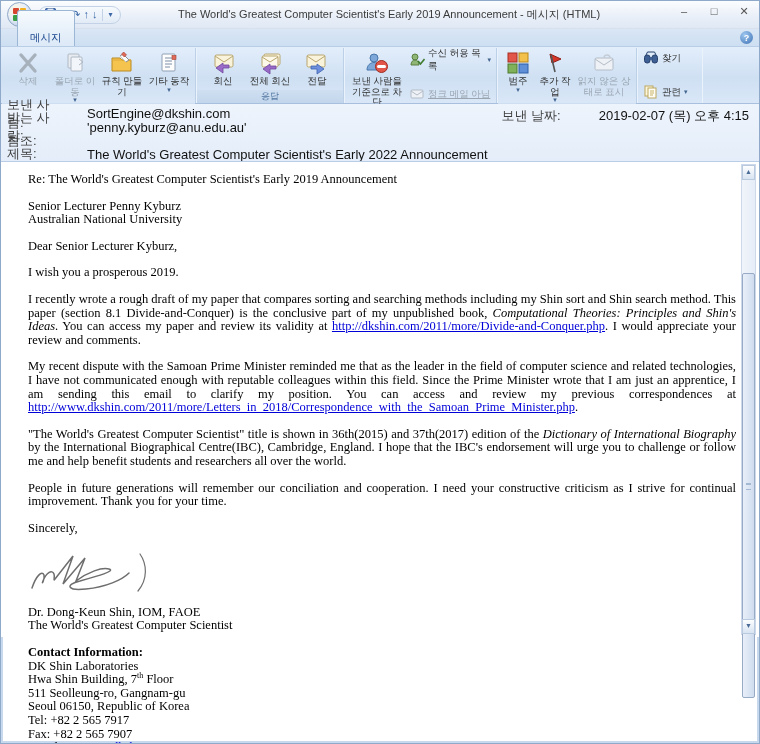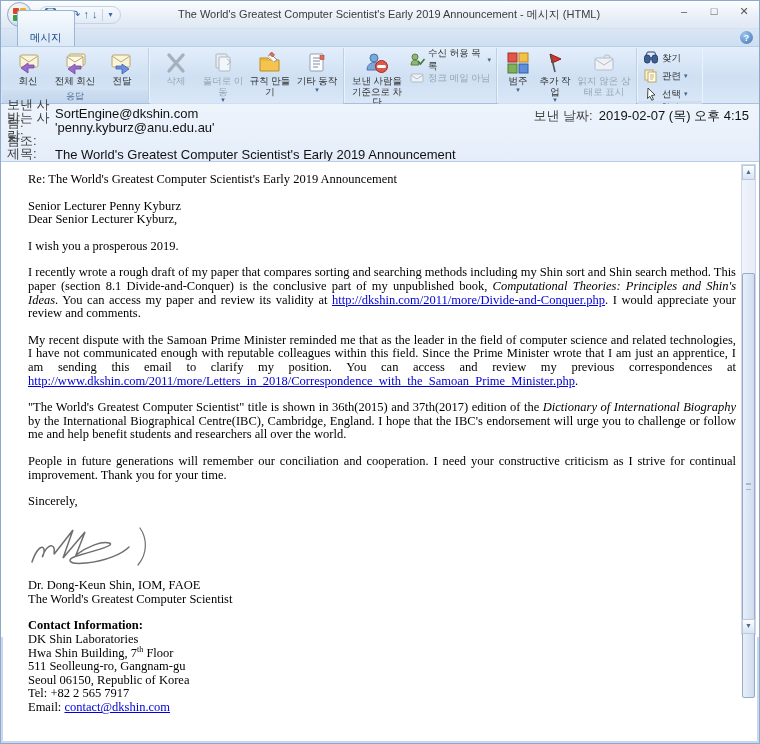--- a/index.html
+++ b/index.html
@@ -68,34 +68,34 @@
   .launcher{
     position:absolute;right:1px;top:1px;width:11px;height:11px;cursor:pointer;opacity:.8;
   }
   .bigbtn{
     width:46px;display:flex;flex-direction:column;align-items:center;justify-content:flex-start;
     padding-top:2px;border-radius:3px;cursor:pointer;text-align:center;
   }
   .bigbtn .blabel{font-size:9.5px;line-height:10.5px;color:#2f2f2f;margin-top:1px;white-space:pre-line;}
   .bigbtn.disabled .blabel{color:#9aa5b1;}
   .bigbtn .arrow{font-size:7px;color:#42648f;line-height:6px;}
-  .smallcol{display:flex;flex-direction:column;justify-content:flex-start;gap:4px;padding-top:4px;}
+  .smallcol{display:flex;flex-direction:column;justify-content:flex-start;gap:20px;padding-top:4px;}
   .smallbtn{display:flex;align-items:center;gap:3px;font-size:9.5px;color:#2f2f2f;cursor:pointer;height:14px;padding:0 2px;border-radius:2px;}
-  .smallbtn.disabled{color:#9aa5b1;}
+  .smallbtn.disabled{color:#9aa5b1;text-decoration:underline;}
   .smallbtn .arrow{font-size:7px;color:#42648f;}
   .icon16{width:16px;height:16px;flex:0 0 auto;}
   .icon24{width:26px;height:24px;}
   
   .mailheaders{
     height:57px;background:linear-gradient(#eef4fc,#e4edf9);
     padding:3px 8px 0 6px;position:relative;font-size:13px;color:#222;
   }
   .hrow{display:flex;height:13.5px;align-items:center;}
   .hlabel{width:48px;color:#3f3f3f;flex:0 0 auto;}
-  .hvalue{color:#111;}
+  .hvalue{color:#111;margin-left:32px;}
   .hdate{position:absolute;right:10px;top:3px;display:flex;gap:6px;}
   .hdate .hlabel{width:auto;}
   
   .mailbody{
     height:476px;background:#fff;border-top:1px solid #b9cde6;position:relative;
     padding:11px 23px 0 27px;
     font-family:"Liberation Serif","DejaVu Serif",serif;font-size:12.5px;line-height:13.6px;color:#000;
   }
   .mailbody p{margin:0 0 13px;text-align:justify;}
   .mailbody p.noj{text-align:left;}
@@ -161,52 +161,20 @@
 
   <div class="tabstrip">
     <div class="tab">메시지</div>
     <div class="help-icon">?</div>
   </div>
 
   <div class="ribbon">
 
     <div class="rgroup">
       <div class="rgroup-content">
-        <div class="bigbtn">
-          <svg class="icon24" viewBox="0 0 26 24">
-              <rect x="5" y="4" width="18" height="12" rx="1.5" fill="#faf3dc" stroke="#b8a66e"></rect>
-              <path d="M5 5 L14 11 L23 5" fill="none" stroke="#b8a66e"></path>
-              <path d="M12 17 L12 14 L19 14 L19 20 L12 20 L12 17 L4 17 L8 13 M4 17 L8 21" fill="none"></path>
-              <path d="M13 17 h6 v-3 h-6 v-2 l-7 5 l7 5 z" fill="#9b6bc8" stroke="#6f46a0" stroke-width="0.8"></path>
-            </svg>
-          <span class="blabel">회신</span>
-        </div>
-        <div class="bigbtn">
-          <svg class="icon24" viewBox="0 0 26 24">
-              <rect x="7" y="3" width="16" height="11" rx="1.5" fill="#faf3dc" stroke="#b8a66e"></rect>
-              <rect x="5" y="5" width="16" height="11" rx="1.5" fill="#fdf8e8" stroke="#b8a66e"></rect>
-              <path d="M5 6 L13 11 L21 6" fill="none" stroke="#b8a66e"></path>
-              <path d="M13 18 h6 v-3 h-6 v-2 l-7 5 l7 5 z" fill="#9b6bc8" stroke="#6f46a0" stroke-width="0.8"></path>
-            </svg>
-          <span class="blabel">전체 회신</span>
-        </div>
-        <div class="bigbtn">
-          <svg class="icon24" viewBox="0 0 26 24">
-              <rect x="3" y="4" width="18" height="12" rx="1.5" fill="#faf3dc" stroke="#b8a66e"></rect>
-              <path d="M3 5 L12 11 L21 5" fill="none" stroke="#b8a66e"></path>
-              <path d="M13 18 h-6 v-3 h6 v-2 l7 5 l-7 5 z" fill="#6d8fdd" stroke="#3e62ad" stroke-width="0.8"></path>
-            </svg>
-          <span class="blabel">전달</span>
-        </div>
-      </div>
-      <div class="rgroup-label">응답</div>
-    </div>
-
-    <div class="rgroup">
-      <div class="rgroup-content">
         <div class="bigbtn disabled">
           <svg class="icon24" viewBox="0 0 26 24">
               <path d="M6 4 L20 20 M20 4 L6 20" stroke="#a7b1bc" stroke-width="3.4" stroke-linecap="round" fill="none"></path>
             </svg>
           <span class="blabel">삭제</span>
         </div>
         <div class="bigbtn disabled">
           <svg class="icon24" viewBox="0 0 26 24">
               <rect x="6" y="3" width="11" height="14" rx="1" fill="#e8ecf1" stroke="#aeb8c4"></rect>
               <rect x="9" y="6" width="11" height="14" rx="1" fill="#f2f5f9" stroke="#aeb8c4"></rect>
@@ -229,20 +197,52 @@
           <svg class="icon24" viewBox="0 0 26 24">
               <rect x="6" y="3" width="13" height="17" rx="1" fill="#fdfdfd" stroke="#8fa0b4"></rect>
               <path d="M9 7 h7 M9 10 h7 M9 13 h7 M9 16 h5" stroke="#7d90a8" fill="none"></path>
               <rect x="16" y="4.5" width="4" height="4" fill="#e06a5a" stroke="#a8402f" stroke-width="0.6"></rect>
             </svg>
           <span class="blabel"><span>기타 동작</span></span>
           <span class="arrow">▾</span>
         </div>
       </div>
       <div class="rgroup-label">동작</div>
+    </div>
+
+    <div class="rgroup">
+      <div class="rgroup-content">
+        <div class="bigbtn">
+          <svg class="icon24" viewBox="0 0 26 24">
+              <rect x="5" y="4" width="18" height="12" rx="1.5" fill="#faf3dc" stroke="#b8a66e"></rect>
+              <path d="M5 5 L14 11 L23 5" fill="none" stroke="#b8a66e"></path>
+              <path d="M12 17 L12 14 L19 14 L19 20 L12 20 L12 17 L4 17 L8 13 M4 17 L8 21" fill="none"></path>
+              <path d="M13 17 h6 v-3 h-6 v-2 l-7 5 l7 5 z" fill="#9b6bc8" stroke="#6f46a0" stroke-width="0.8"></path>
+            </svg>
+          <span class="blabel">회신</span>
+        </div>
+        <div class="bigbtn">
+          <svg class="icon24" viewBox="0 0 26 24">
+              <rect x="7" y="3" width="16" height="11" rx="1.5" fill="#faf3dc" stroke="#b8a66e"></rect>
+              <rect x="5" y="5" width="16" height="11" rx="1.5" fill="#fdf8e8" stroke="#b8a66e"></rect>
+              <path d="M5 6 L13 11 L21 6" fill="none" stroke="#b8a66e"></path>
+              <path d="M13 18 h6 v-3 h-6 v-2 l-7 5 l7 5 z" fill="#9b6bc8" stroke="#6f46a0" stroke-width="0.8"></path>
+            </svg>
+          <span class="blabel">전체 회신</span>
+        </div>
+        <div class="bigbtn">
+          <svg class="icon24" viewBox="0 0 26 24">
+              <rect x="3" y="4" width="18" height="12" rx="1.5" fill="#faf3dc" stroke="#b8a66e"></rect>
+              <path d="M3 5 L12 11 L21 5" fill="none" stroke="#b8a66e"></path>
+              <path d="M13 18 h-6 v-3 h6 v-2 l7 5 l-7 5 z" fill="#6d8fdd" stroke="#3e62ad" stroke-width="0.8"></path>
+            </svg>
+          <span class="blabel">전달</span>
+        </div>
+      </div>
+      <div class="rgroup-label">응답</div>
     </div>
 
     <div class="rgroup" style="width:152px">
       <div class="rgroup-content">
         <div class="bigbtn" style="width:62px">
           <svg class="icon24" viewBox="0 0 26 24">
               <circle cx="10" cy="7" r="4" fill="#7da7d9" stroke="#4a76ab"></circle>
               <path d="M3 19 c0-5 3.5-7.5 7-7.5 s7 2.5 7 7.5 z" fill="#7da7d9" stroke="#4a76ab"></path>
               <circle cx="17.5" cy="15.5" r="6" fill="#e25549" stroke="#9e2b20"></circle>
               <rect x="13" y="14" width="9" height="3" rx="1.5" fill="#fff"></rect>
@@ -355,32 +355,33 @@
     <div class="hrow">
       <span class="hlabel">받는 사람:</span>
       <span class="hvalue">'penny.kyburz@anu.edu.au'</span>
     </div>
     <div class="hrow">
       <span class="hlabel">참조:</span>
       <span class="hvalue"></span>
     </div>
     <div class="hrow">
       <span class="hlabel">제목:</span>
-      <span class="hvalue">The World's Greatest Computer Scientist's Early 2019 Announcement</span>
+      <span class="hvalue">The World's Greatest Computer Scientist's Early 2022 Announcement</span>
     </div>
     <div class="hdate">
       <span class="hlabel">보낸 날짜:</span>
       <span class="hvalue">2019-02-07 (목) 오후 4:15</span>
     </div>
   </div>
 
   <div class="mailbody">
     <p class="noj">Re: The World's Greatest Computer Scientist's Early 2019 Announcement</p>
 
     <p class="noj" style="margin-bottom:0">Senior Lecturer Penny Kyburz</p>
+    <p class="noj">Australian National University</p>
 
     <p class="noj">Dear Senior Lecturer Kyburz,</p>
 
     <p class="noj">I wish you a prosperous 2019.</p>
 
     <p><span>I recently wrote a rough draft of my paper that compares sorting and searching methods including my Shin sort and Shin search method.  This paper (section 8.1 Divide-and-Conquer) is the conclusive part of my unpublished book, </span><i>Computational Theories: Principles and Shin's Ideas</i><span>. You can access my paper and review its validity at </span><a>http://dkshin.com/2011/more/Divide-and-Conquer.php</a><span>. I would appreciate your review and comments.</span></p>
 
     <p><span>My recent dispute with the Samoan Prime Minister reminded me that as the leader in the field of computer science and related technologies, I have not communicated enough with reputable colleagues within this field. Since the Prime Minister wrote that I am just an apprentice, I am sending this email to clarify my position. You can access and review my previous correspondences at </span><a>http://www.dkshin.com/2011/more/Letters_in_2018/Correspondence_with_the_Samoan_Prime_Minister.php</a><span>.</span></p>
 
     <p><span>"The World's Greatest Computer Scientist" title is shown in 36th(2015) and 37th(2017) edition of the </span><i>Dictionary of International Biography</i><span> by the International Biographical Centre(IBC), Cambridge, England. I hope that the IBC's endorsement will urge you to challenge or follow me and help benefit students and researchers all over the world.</span></p>
@@ -401,20 +402,21 @@
     <p class="noj" style="margin-bottom:0">Dr. Dong-Keun Shin, IOM, FAOE</p>
     <p class="noj">The World's Greatest Computer Scientist</p>
 
     <div class="contact">
       <p><b>Contact Information:</b></p>
       <p>DK Shin Laboratories</p>
       <p><span>Hwa Shin Building, 7</span><sup>th</sup><span> Floor</span></p>
       <p>511 Seolleung-ro, Gangnam-gu</p>
       <p>Seoul 06150, Republic of Korea</p>
       <p>Tel: +82 2 565 7917</p>
+      <p>Fax: +82 2 565 7907</p>
       <p><span>Email: </span><a>contact@dkshin.com</a></p>
 
     </div>
 
     <div class="scrollbar">
       <div class="sbtn up">▲</div>
       <div class="sthumb"></div>
       <div class="sbtn down">▼</div>
     </div>
   </div>

